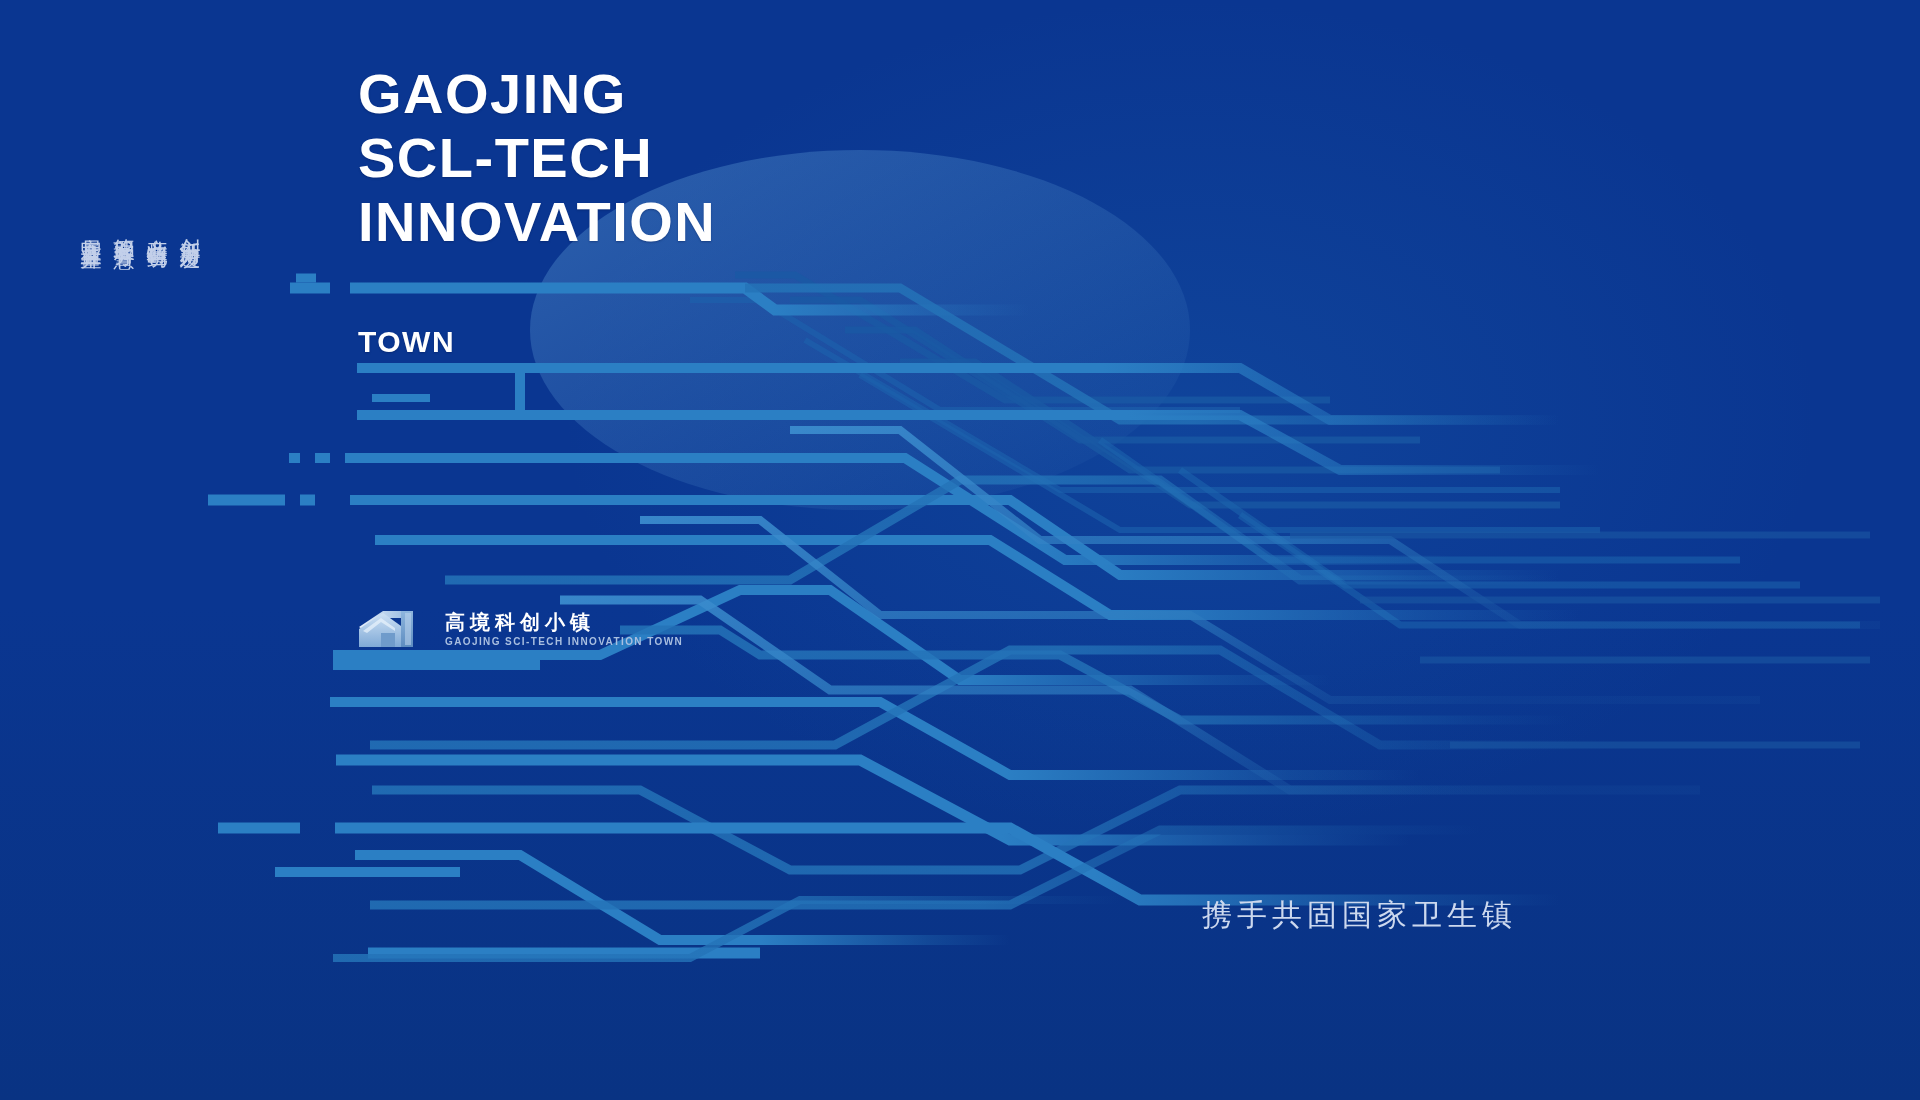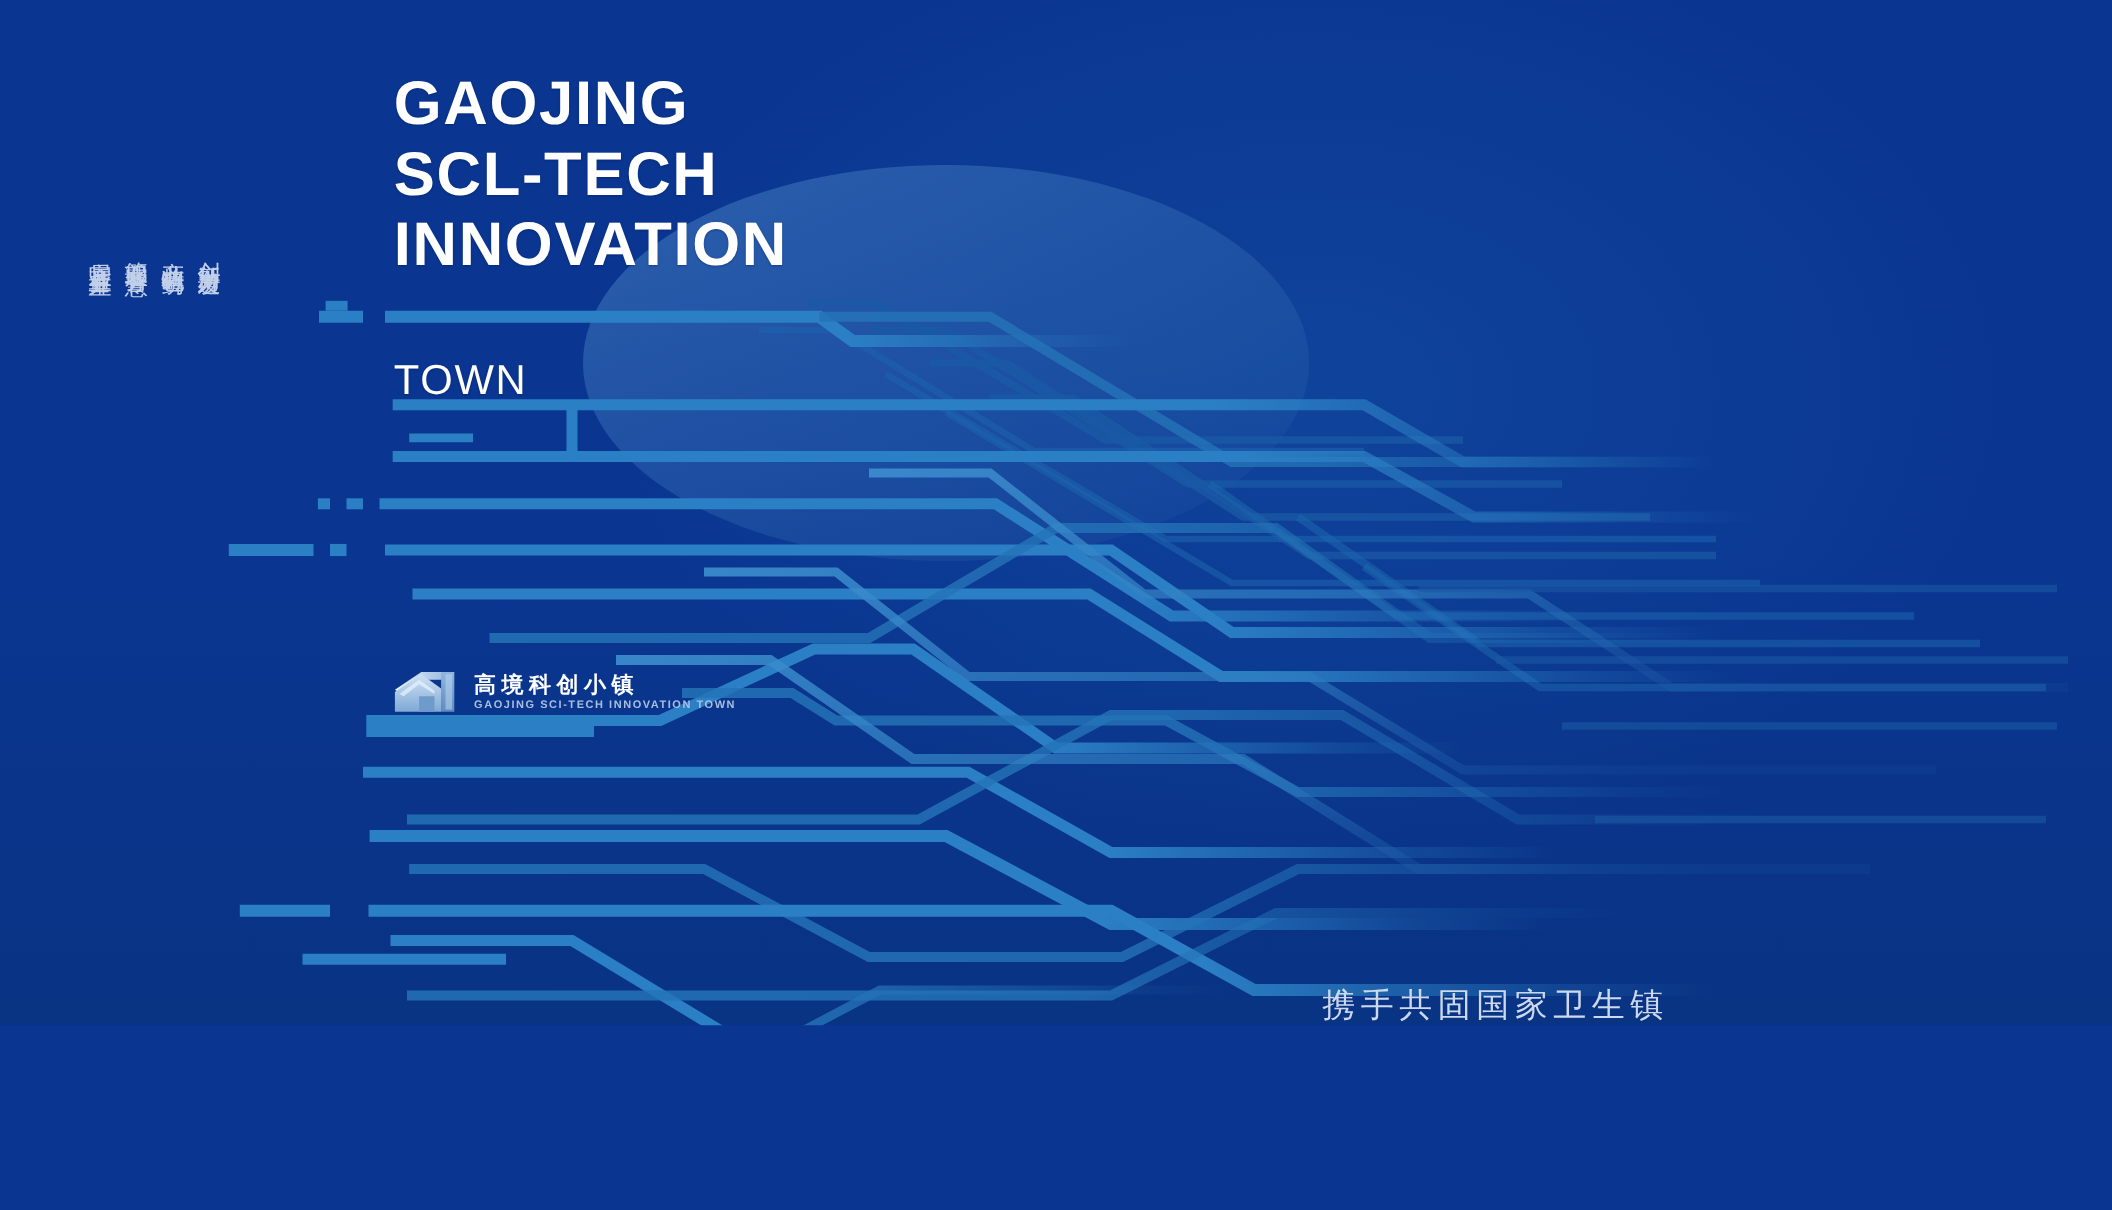--- a/index.html
+++ b/index.html
@@ -6,21 +6,21 @@
   html,body { width:1920px; height:1100px; overflow:hidden; }
   body {
     background:#0a3691;
     font-family:"Liberation Sans", sans-serif;
     position:relative;
   }
 
   #poster {
     position:absolute;
     left:0; top:0;
-    width:1920px; height:932px;
+    width:1920px; height:1100px;
     background:
       radial-gradient(ellipse 900px 600px at 62% 38%, rgba(40,130,200,.18) 0%, rgba(10,54,145,0) 70%),
       linear-gradient(180deg,#0a3691 0%, #0a3691 55%, #093383 100%);
     overflow:hidden;
   }
 
   
   #circuit { position:absolute; left:0; top:0; width:1920px; height:1100px; }
   #circuit svg { display:block; width:1920px; height:1100px; }
 
@@ -37,22 +37,22 @@
     line-height:64px;
     letter-spacing:1.5px;
     white-space:nowrap;
     text-shadow:0 1px 2px rgba(0,20,70,.35);
   }
 
   #town {
     position:absolute;
     left:358px; top:325px;
     color:#ffffff;
-    font-weight:normal;
-    font-size:38px;
+    font-weight:bold;
+    font-size:30px;
     letter-spacing:1.5px;
     z-index:6;
     text-shadow:0 1px 2px rgba(0,20,70,.35);
   }
 
   
   #vslogan {
     position:absolute;
     left:78px; top:222px;
     display:flex;
@@ -69,21 +69,21 @@
     letter-spacing:2px;
     font-family:"DejaVu Sans","Liberation Sans",sans-serif;
   }
 
   
   #logo {
     position:absolute;
     left:357px; top:607px;
     display:flex;
     align-items:center;
-    gap:12px;
+    gap:26px;
     z-index:7;
   }
   #logo .mark { width:62px; height:44px; flex:0 0 auto; }
   #logo .wordmark { display:flex; flex-direction:column; justify-content:center; }
   #logo .cn {
     color:#ffffff;
     font-size:20px;
     font-weight:bold;
     letter-spacing:5px;
     line-height:22px;

